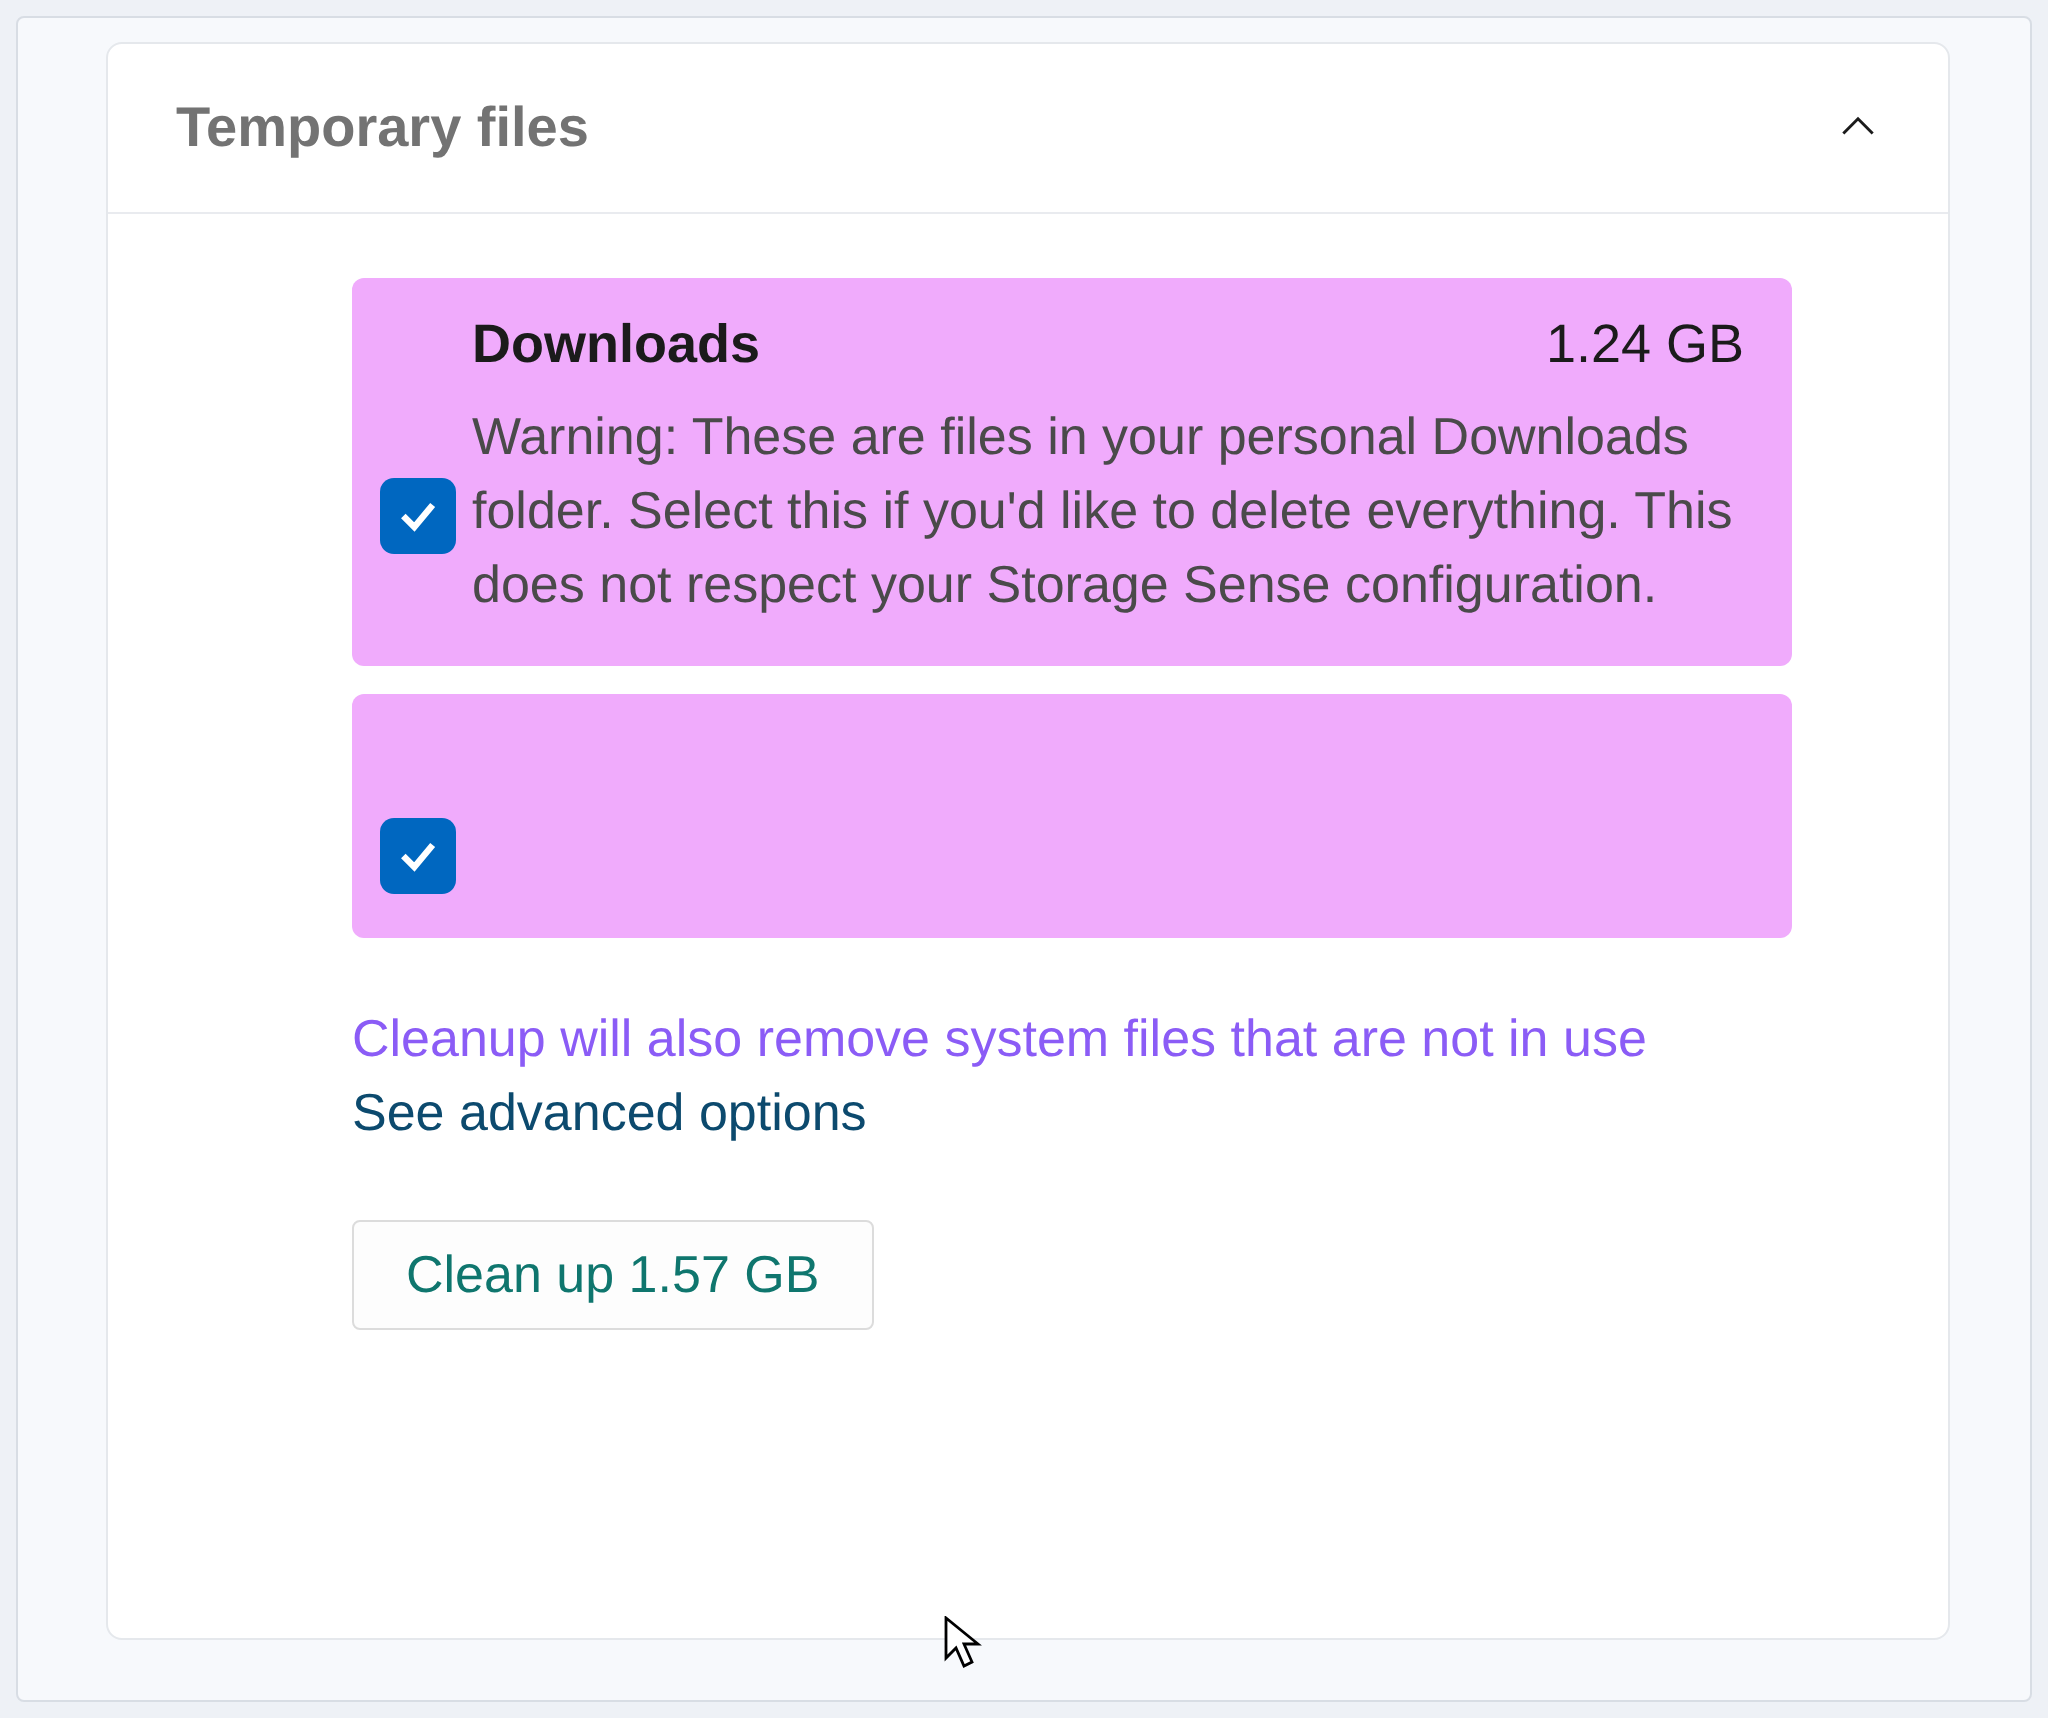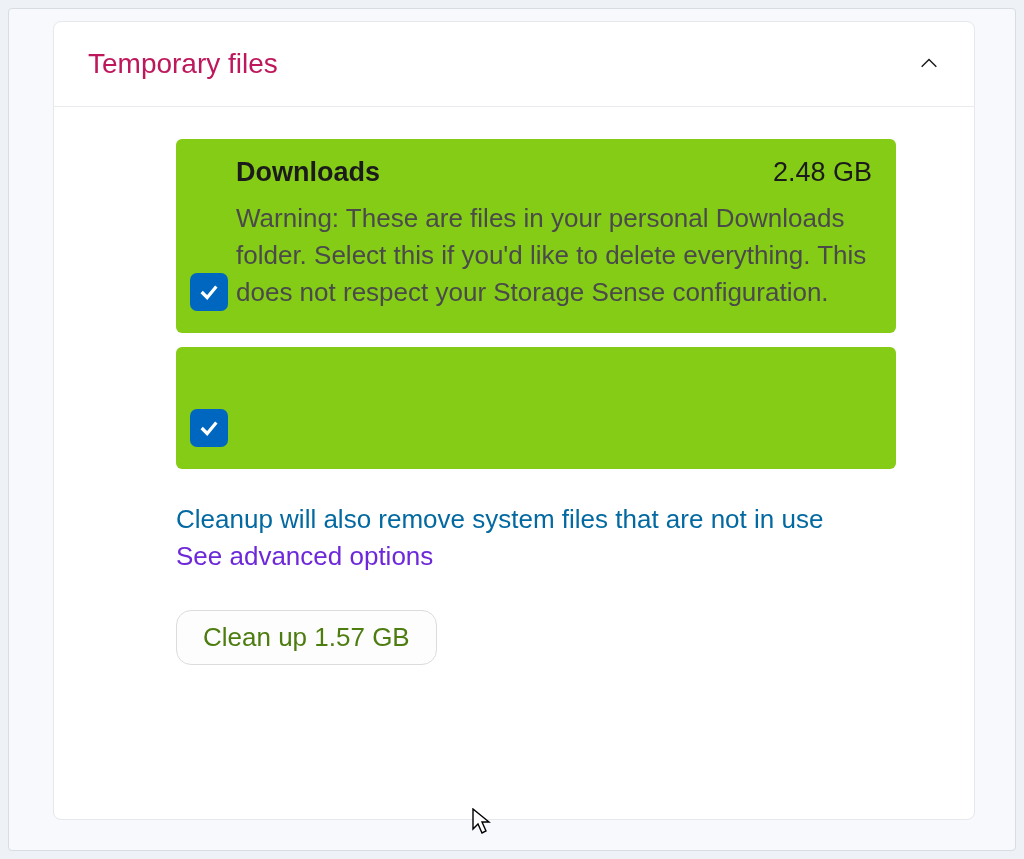--- a/index.html
+++ b/index.html
@@ -34,40 +34,40 @@
     .panel-header {
       display: flex;
       align-items: center;
       justify-content: space-between;
       padding: 26px 34px 26px 34px;
       border-bottom: 1px solid #e9ebef;
       cursor: pointer;
     }
     .panel-title {
       font-size: 28px;
-      font-weight: 400;
-      color: #be185d;
+      font-weight: 700;
+      color: #737373;
     }
     .chevron {
       width: 22px;
       height: 22px;
       display: flex;
       align-items: center;
       justify-content: center;
       color: #1b1b1b;
     }
     .panel-body {
       padding: 32px 78px 10px 122px;
     }
     .item-card {
-      background: #84cc16;
+      background: #f0abfc;
       border-radius: 6px;
       padding: 18px 24px 22px 14px;
       display: flex;
-      align-items: flex-end;
+      align-items: center;
       margin-bottom: 14px;
     }
     .checkbox {
       width: 38px;
       height: 38px;
       background: #0067c0;
       border-radius: 7px;
       flex-shrink: 0;
       display: flex;
       align-items: center;
@@ -109,40 +109,40 @@
     }
     .item-desc {
       font-size: 26px;
       font-weight: 400;
       color: #4a4a4a;
       line-height: 1.42;
       margin-top: 12px;
     }
     .cleanup-note {
       font-size: 26px;
-      color: #0369a1;
+      color: #8b5cf6;
       margin-top: 32px;
       line-height: 1.45;
     }
     .advanced-link {
       font-size: 26px;
-      color: #6d28d9;
+      color: #0c4a6e;
       text-decoration: none;
       display: inline-block;
       cursor: pointer;
       line-height: 1.45;
     }
     .cleanup-button {
       margin-top: 34px;
       font-size: 26px;
       font-family: inherit;
-      color: #4d7c0f;
+      color: #0f766e;
       background: #fdfdfd;
       border: 1px solid #dcdcdc;
-      border-radius: 15px;
+      border-radius: 4px;
       padding: 11px 26px;
       cursor: pointer;
     }
     .cursor-icon {
       position: absolute;
       left: 472px;
       top: 808px;
       width: 20px;
       height: 28px;
       pointer-events: none;
@@ -167,21 +167,21 @@
 
       <div class="item-card">
         <div class="checkbox">
           <svg viewBox="0 0 24 24">
               <path d="M4 12 L10 18 L20 6"></path>
             </svg>
         </div>
         <div class="item-content">
           <div class="item-header-row">
             <div class="item-title">Downloads</div>
-            <div class="item-size">2.48 GB</div>
+            <div class="item-size">1.24 GB</div>
           </div>
           <div class="item-desc">Warning: These are files in your personal Downloads folder. Select this if you'd like to delete everything. This does not respect your Storage Sense configuration.</div>
         </div>
       </div>
 
       <div class="item-card">
         <div class="checkbox pos2">
           <svg viewBox="0 0 24 24">
               <path d="M4 12 L10 18 L20 6"></path>
             </svg>

